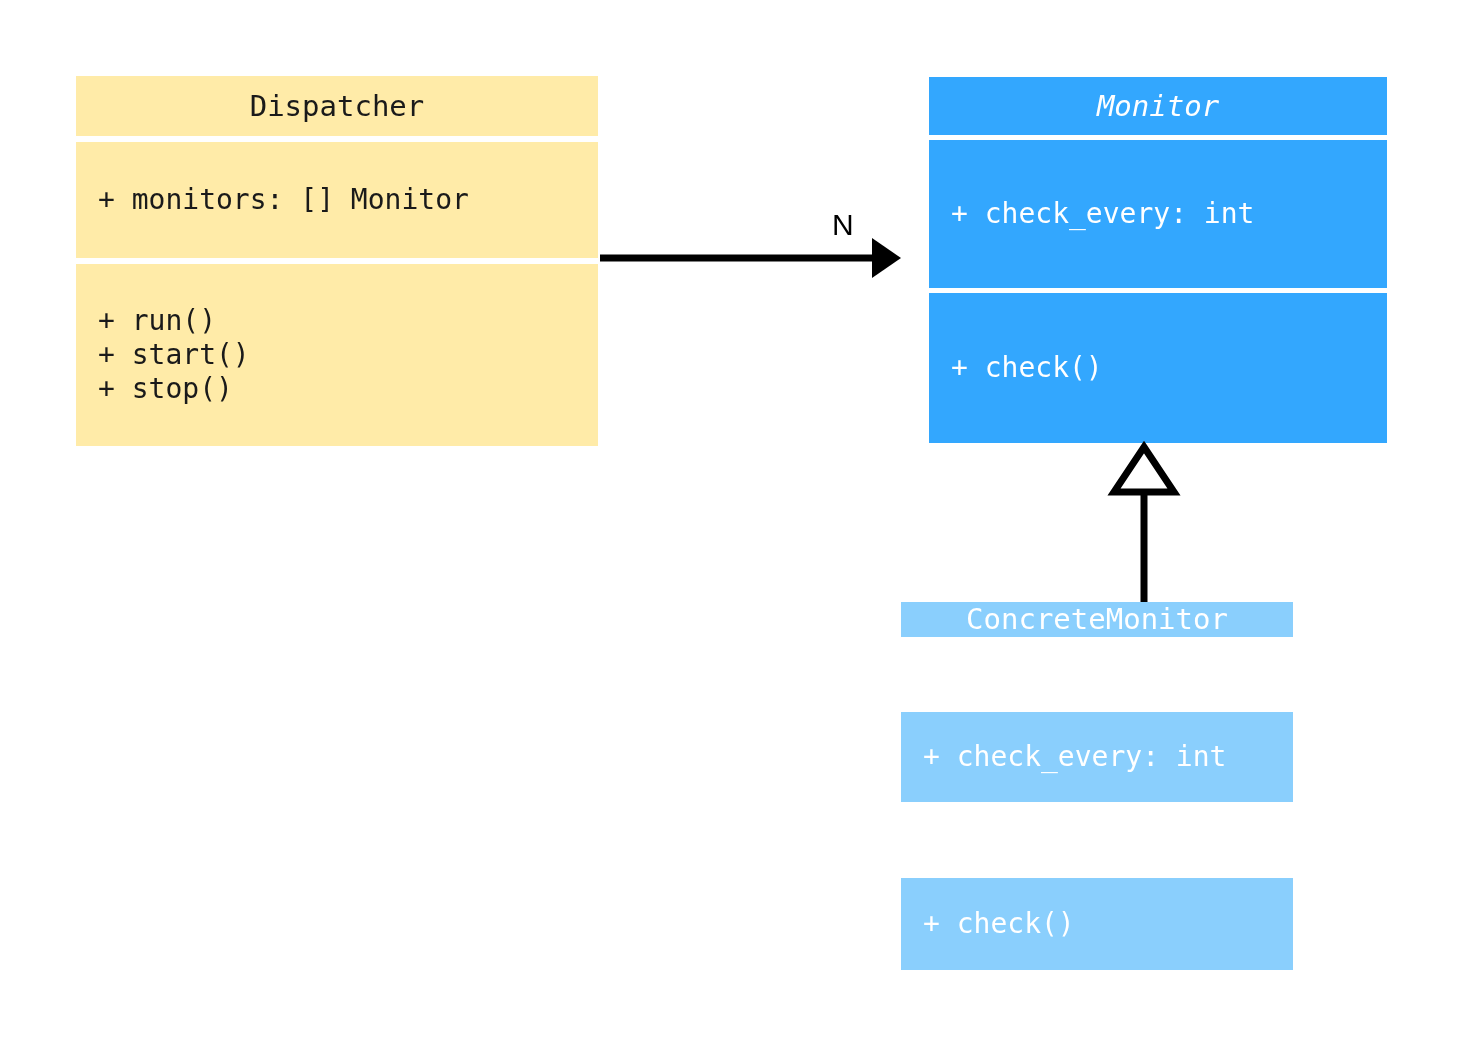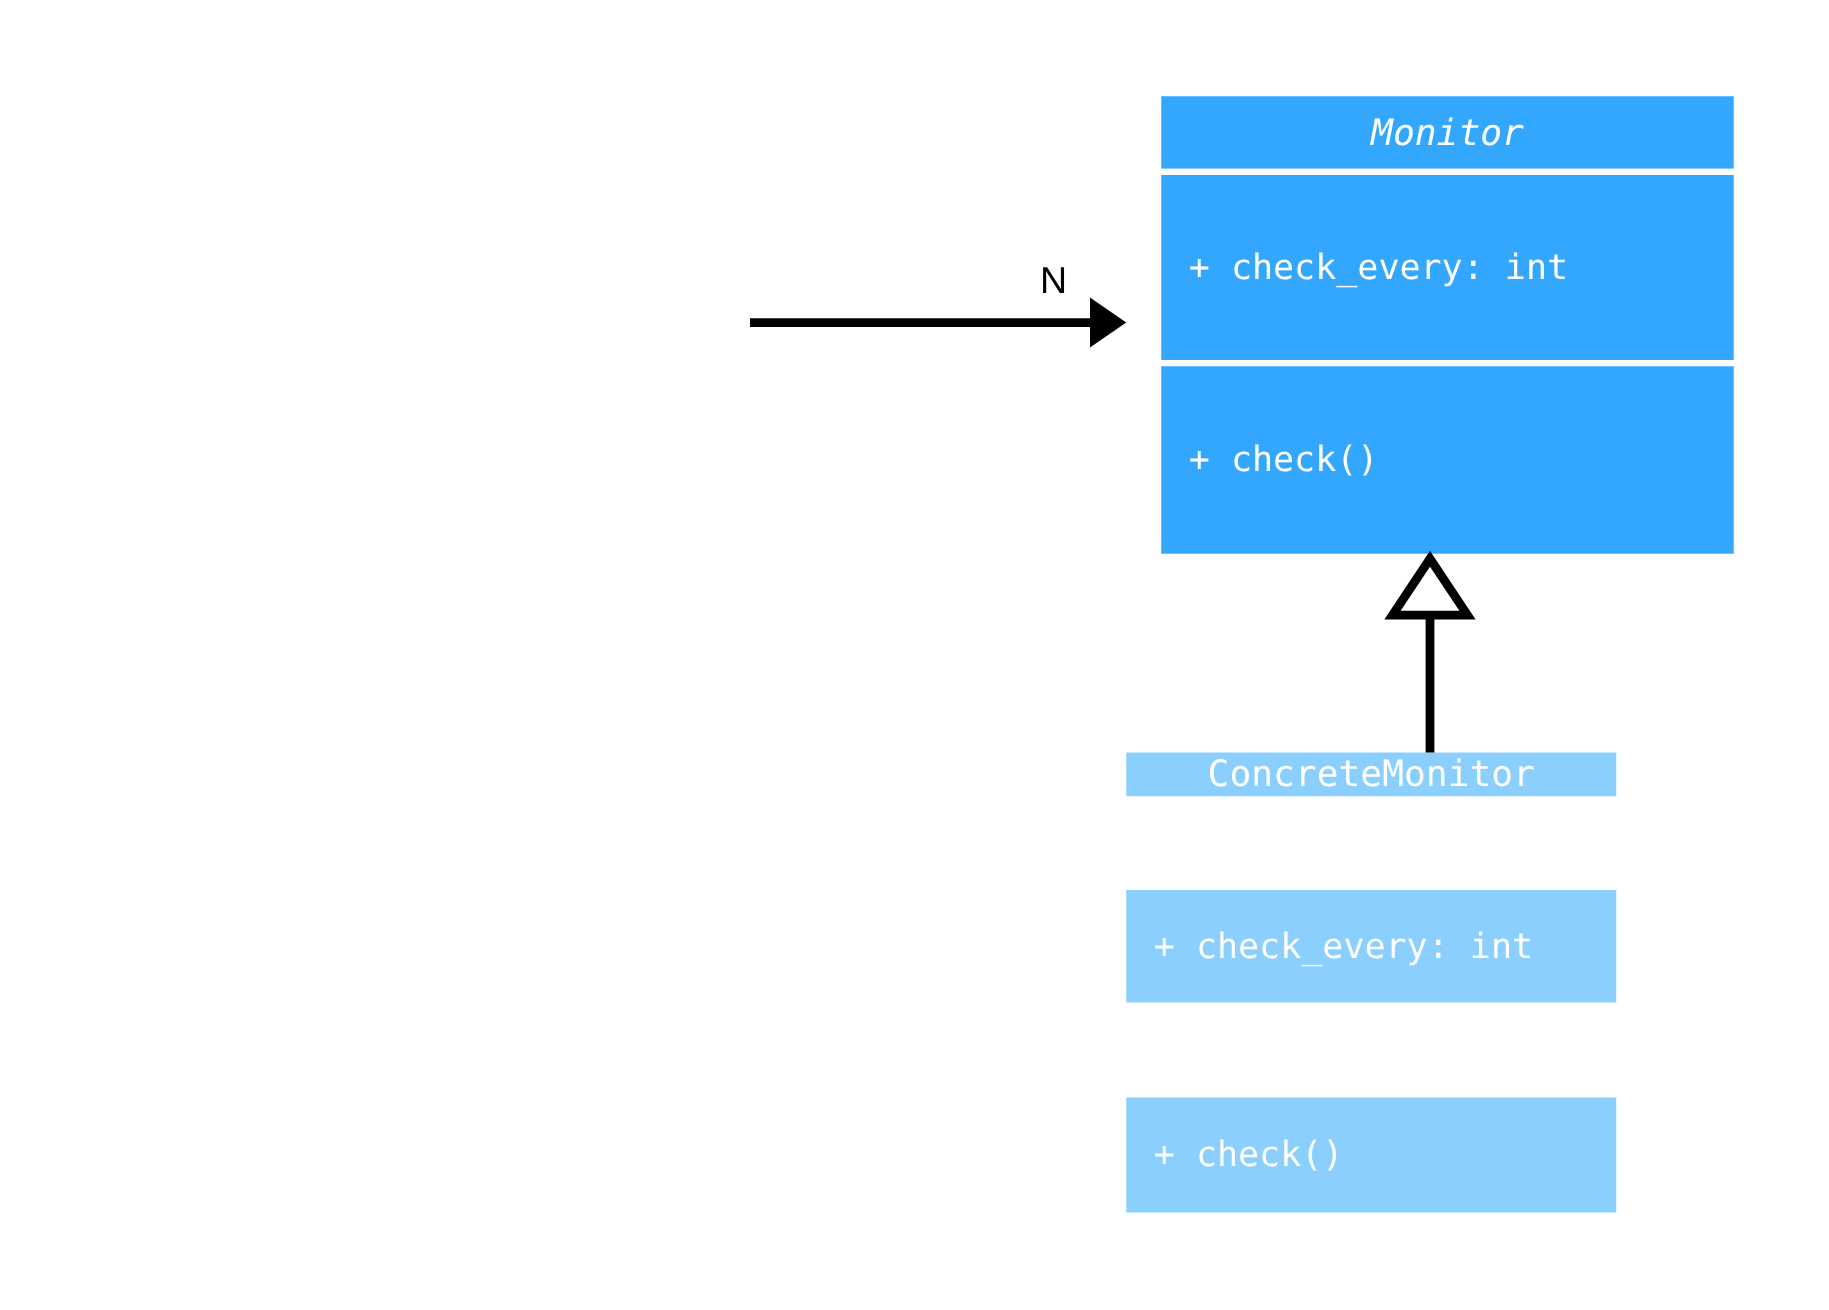--- a/index.html
+++ b/index.html
@@ -91,20 +91,33 @@
     color: #000000;
     white-space: pre;
   }
   #label-multiplicity-n { left: 832px; top: 208px; }
 </style>
 </head>
 <body>
 
 <div id="diagram">
 
+  <div class="uml-class" id="class-dispatcher">
+    <div class="uml-compartment uml-title">Dispatcher</div>
+    <div class="sep"></div>
+    <div class="uml-compartment uml-body attrs">
+      <div class="uml-row">+ monitors: [] Monitor</div>
+    </div>
+    <div class="sep"></div>
+    <div class="uml-compartment uml-body ops">
+      <div class="uml-row">+ run()</div>
+      <div class="uml-row">+ start()</div>
+      <div class="uml-row">+ stop()</div>
+    </div>
+  </div>
 
   <div class="uml-class" id="class-monitor">
     <div class="uml-compartment uml-title">Monitor</div>
     <div class="sep"></div>
     <div class="uml-compartment uml-body attrs">
       <div class="uml-row">+ check_every: int</div>
     </div>
     <div class="sep"></div>
     <div class="uml-compartment uml-body ops">
       <div class="uml-row">+ check()</div>

